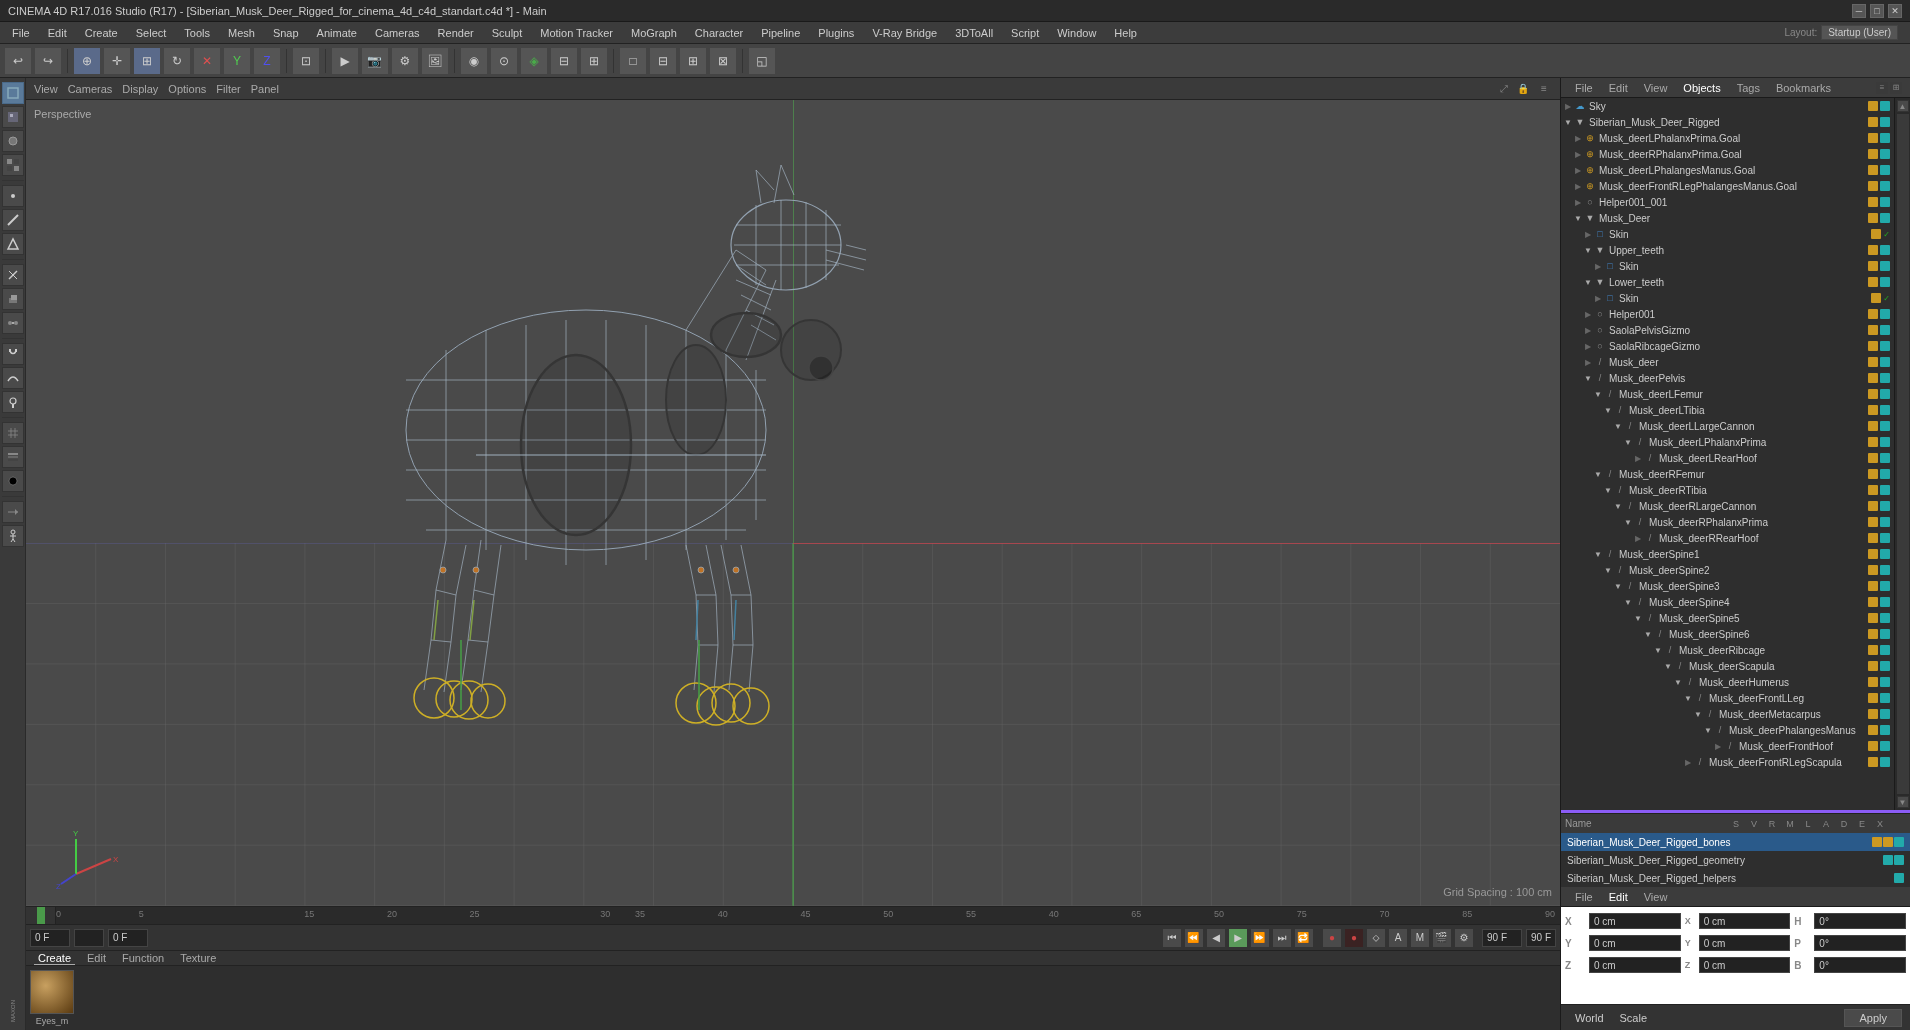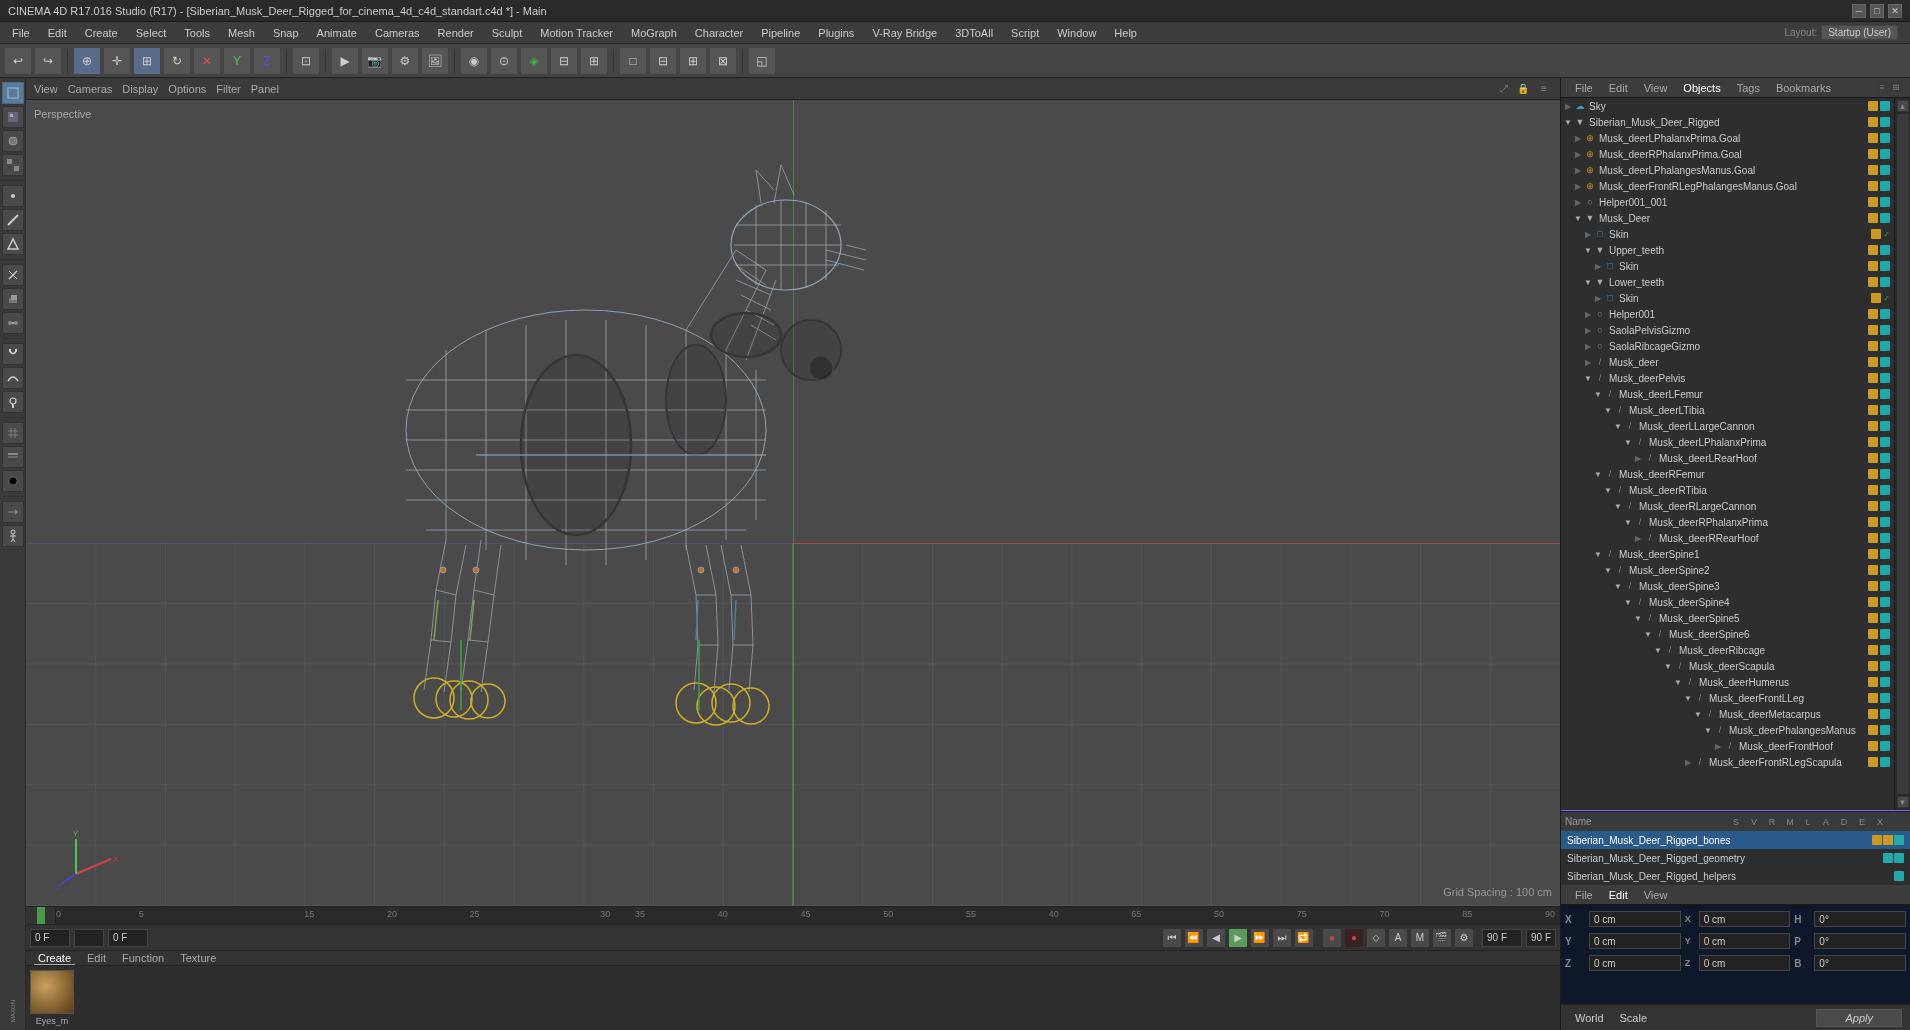--- a/index.html
+++ b/index.html
@@ -356,22 +356,22 @@
       width: 10px;
       height: 10px;
       border-radius: 1px;
     }
     .badge-yellow { background: #cc9922; }
     .badge-teal { background: #22aaaa; }
 
     
     #attributes-panel {
       height: 220px;
-      border-top: 1px solid #8b5cf6;
-      background: #0f172a;
+      border-top: 3px solid #8b5cf6;
+      background: #ffffff;
       display: flex;
       flex-direction: column;
     }
     #attr-header {
       height: 20px;
       background: #3c3c3c;
       display: flex;
       align-items: center;
       padding: 0 8px;
       gap: 4px;
@@ -426,29 +426,28 @@
       gap: 4px;
     }
     .attr-bottom-label {
       font-size: 11px;
       color: #ccc;
       padding: 0 6px;
       cursor: pointer;
     }
     .attr-bottom-btn {
       height: 18px;
-      padding: 0 28px;
+      padding: 0 14px;
       background: #4a4a4a;
       border: 1px solid #555;
       color: #ccc;
       font-size: 11px;
       cursor: pointer;
       display: flex;
       align-items: center;
-      font-style: italic;
     }
 
     
     #name-row {
       height: 20px;
       background: #3a3a3a;
       display: flex;
       align-items: center;
       padding: 0 4px;
       gap: 4px;

